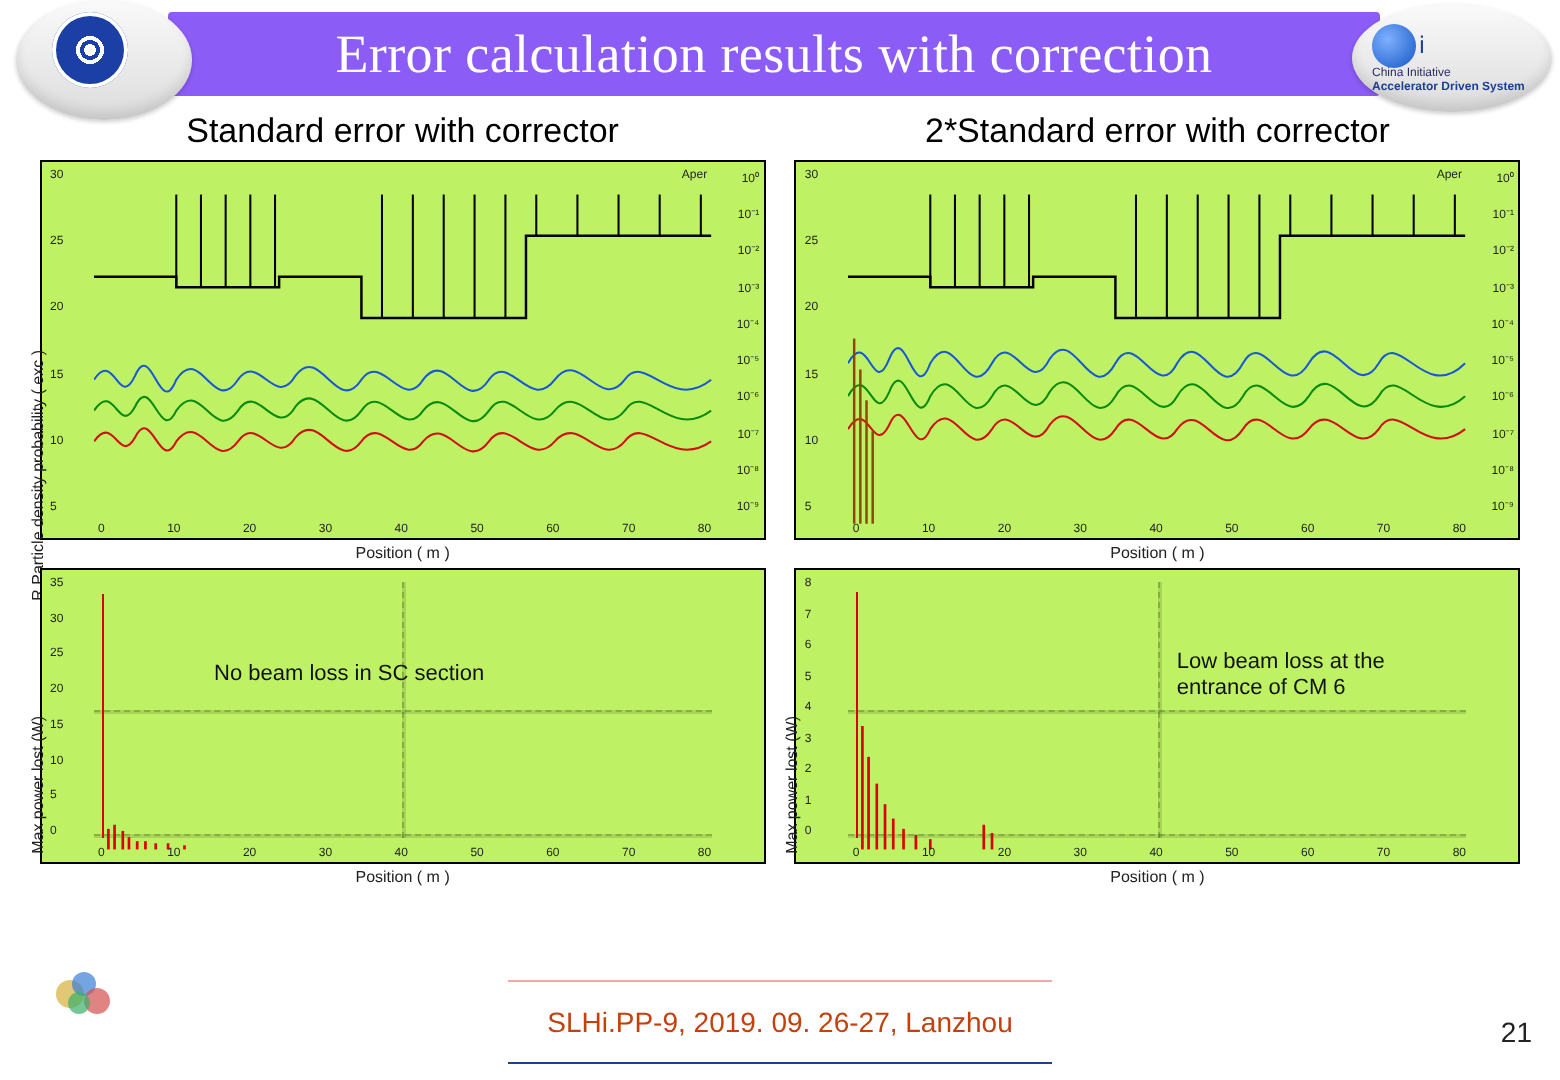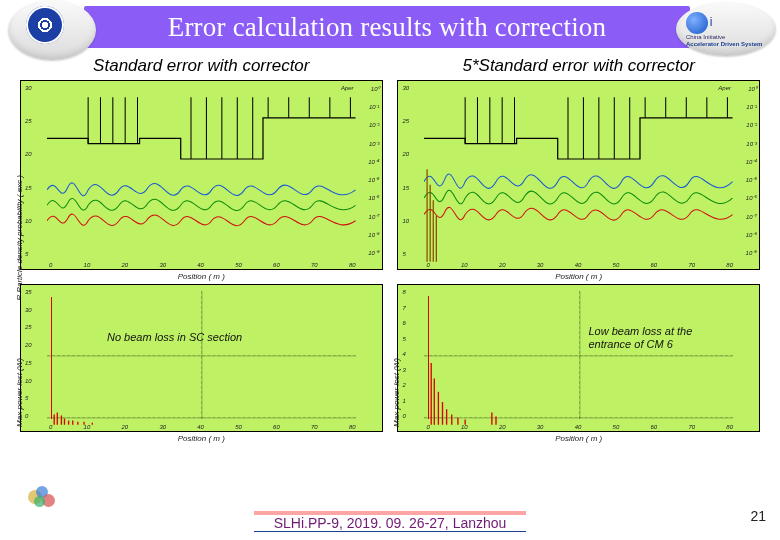--- a/index.html
+++ b/index.html
@@ -84,21 +84,21 @@
   position:absolute; top:54px; left:20px; right:20px; bottom:40px;
 }
 .col-title {
   font-size:17px;
   text-align:center;
   margin:2px 0 4px 0;
 }
 .row1 {
   display:flex; justify-content:space-between;
 }
-.col { width:49%;font-style:italic; }
+.col { width:49%; }
 .chart {
   border:1px solid #000;
   position:relative;
   box-sizing:border-box;
   background:#bef264;
 }
 .ch-top { height:190px; }
 .ch-bot { height:148px; margin-top:14px;padding-left:28px; }
 .yaxis-label {
   position:absolute;
@@ -149,24 +149,24 @@
 .gridv { width:1px; top:0; bottom:0; border-left:1px dashed rgba(0,0,0,.18);}
 .gridh { height:1px; left:0; right:0; border-top:1px dashed rgba(0,0,0,.18);}
 .footer {
   position:absolute; left:0; right:0; bottom:8px;
   text-align:center;
   font-size:14px;
   color:#333;
 }
 .footer .bar {
   display:inline-block;
-  color:#701a75;
-  border-top:4px solid #fca5a5;
+  color:#c2410c;
+  border-top:1px solid #fca5a5;
   border-bottom:1px solid #1d3f92;
-  padding:0 20px;
+  padding:12px 20px;
 }
 .slidenum {
   position:absolute;
   right:14px; bottom:16px;
   font-size:14px;
   color:#222;
 }
 .blot {
   position:absolute;
   left:28px; bottom:32px;
@@ -316,21 +316,21 @@
             <span>50</span>
           <span>60</span>
             <span>70</span>
           <span>80</span>
         </div>
         <span class="xaxis-label">Position ( m )</span>
       </div>
     </div>
 
     <div class="col">
-      <div class="col-title">5*Standard error with corrector</div>
+      <div class="col-title">2*Standard error with corrector</div>
 
       <div class="chart ch-top">
         <div class="yticks-left">
           <span>5</span>
             <span>10</span>
           <span>15</span>
             <span>20</span>
           <span>25</span>
             <span>30</span>
         </div>

